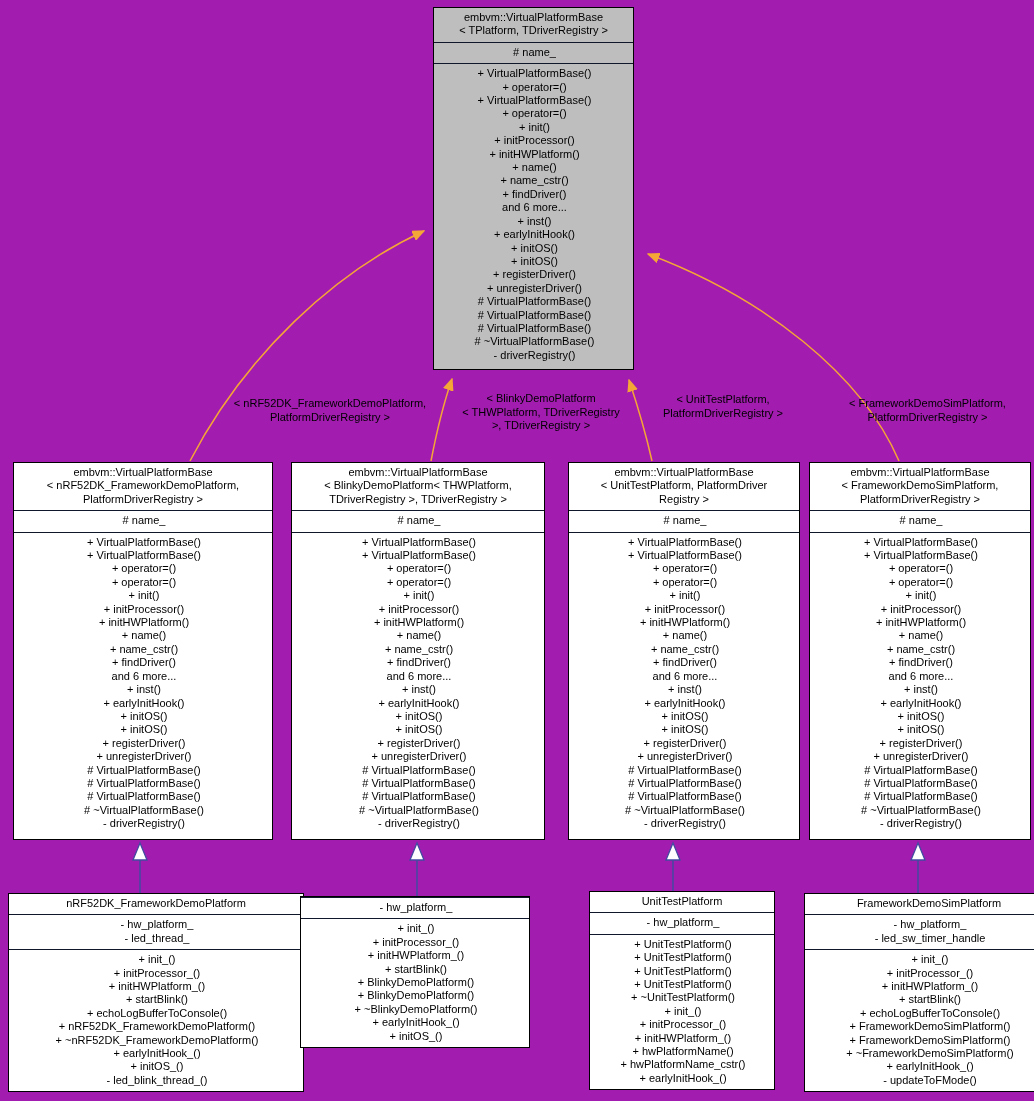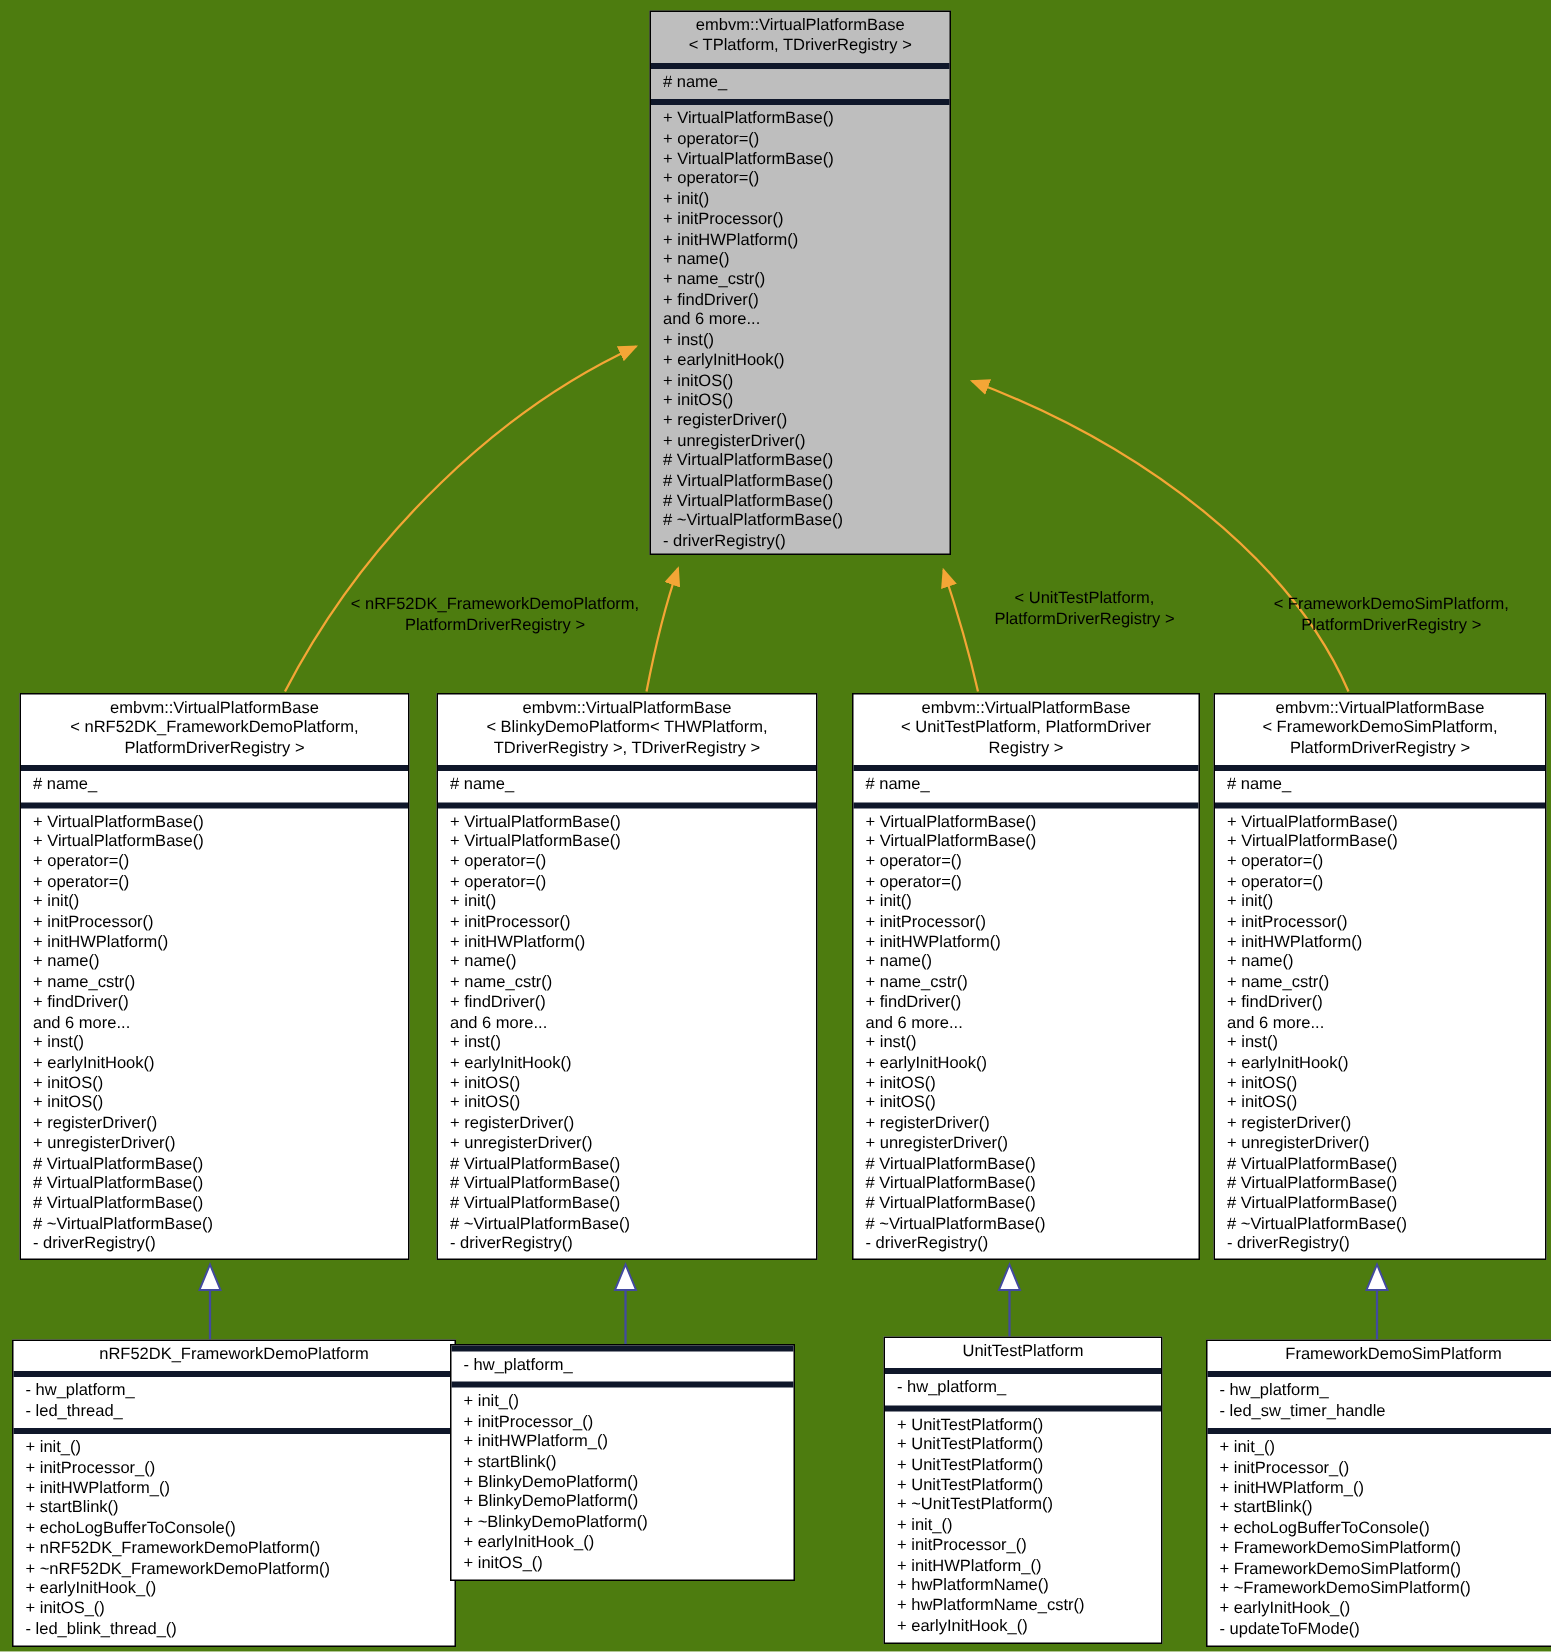--- a/index.html
+++ b/index.html
@@ -1,37 +1,37 @@
 <!DOCTYPE html>
 <html><head>
 <meta charset="utf-8">
 <style>
   html,body{margin:0;padding:0;background:#ffffff;}
   #canvas{
     position:relative;
     width:1034px;height:1101px;
     font-family:"Liberation Sans","DejaVu Sans",sans-serif;
     font-size:11px;line-height:13.4px;color:#000;
-    overflow:hidden;background:#4d7c0f;
+    overflow:hidden;background:#a21caf;
   }
   #edges{position:absolute;left:0;top:0;width:1034px;height:1101px;z-index:0;}
   .uml-node{
     position:absolute;z-index:1;
     background:#fff;border:1px solid #000;
     box-sizing:border-box;
   }
   .uml-node.root{background:#bebebe;}
   .uml-hdr{
     text-align:center;
     padding:3px 6px 4px 6px;
   }
   .uml-sec{
-    border-top:4px solid #0f172a;
+    border-top:1px solid #0f172a;
     padding:3px 6px 4px 8px;
-    text-align:left;
+    text-align:center;
   }
   .ln{white-space:nowrap;}
   .edge-label{
     position:absolute;z-index:2;
     text-align:center;
     line-height:13.6px;
   }
 </style>
 </head>
 <body>
@@ -316,20 +316,25 @@
         <div class="ln">+ ~FrameworkDemoSimPlatform()</div>
         <div class="ln">+ earlyInitHook_()</div>
         <div class="ln">- updateToFMode()</div>
       </div>
     </div>
 
   <div class="edge-label" style="left:185px;top:397px;width:290px;">
       <div class="ln">&lt; nRF52DK_FrameworkDemoPlatform,</div>
       <div class="ln">PlatformDriverRegistry &gt;</div>
     </div>
+  <div class="edge-label" style="left:443px;top:392px;width:196px;">
+      <div class="ln">&lt; BlinkyDemoPlatform</div>
+      <div class="ln">&lt; THWPlatform, TDriverRegistry</div>
+      <div class="ln">&gt;, TDriverRegistry &gt;</div>
+    </div>
   <div class="edge-label" style="left:642px;top:393px;width:162px;">
       <div class="ln">&lt; UnitTestPlatform,</div>
       <div class="ln">PlatformDriverRegistry &gt;</div>
     </div>
   <div class="edge-label" style="left:830px;top:397px;width:195px;">
       <div class="ln">&lt; FrameworkDemoSimPlatform,</div>
       <div class="ln">PlatformDriverRegistry &gt;</div>
     </div>
 
 </div>

